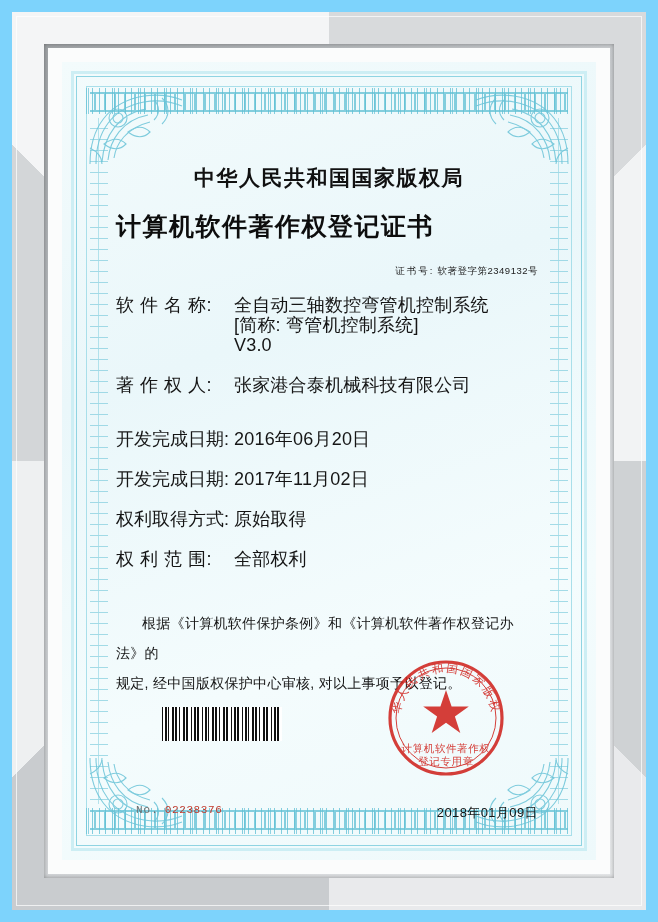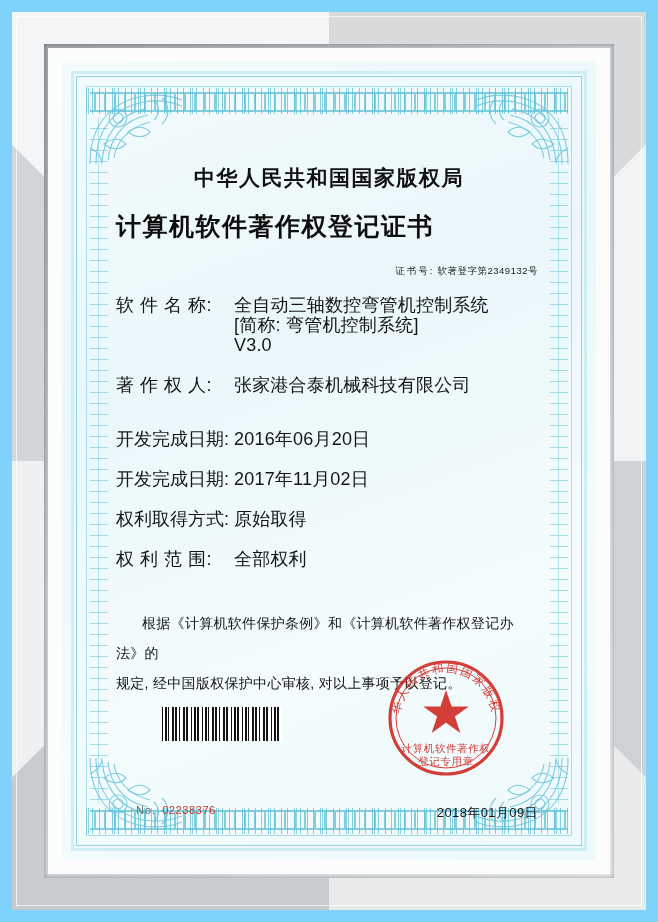--- a/index.html
+++ b/index.html
@@ -222,20 +222,21 @@
     position: absolute;
     left: 320px; top: 592px;
     width: 128px; height: 128px;
   }
   #no-line {
     position: absolute;
     left: 74px; top: 742px;
     font-size: 11px;
     color: #c0392b;
     letter-spacing: .6px;
+    font-family: Liberation Mono, monospace;
   }
   #no-line .no-lbl { color: #6b6b6b; letter-spacing: 1px; margin-right: 6px; }
   #date-line {
     position: absolute;
     right: 58px; top: 742px;
     font-size: 13px;
     color: #151515;
     letter-spacing: .4px;
   }
   .nosel { user-select: none; }

